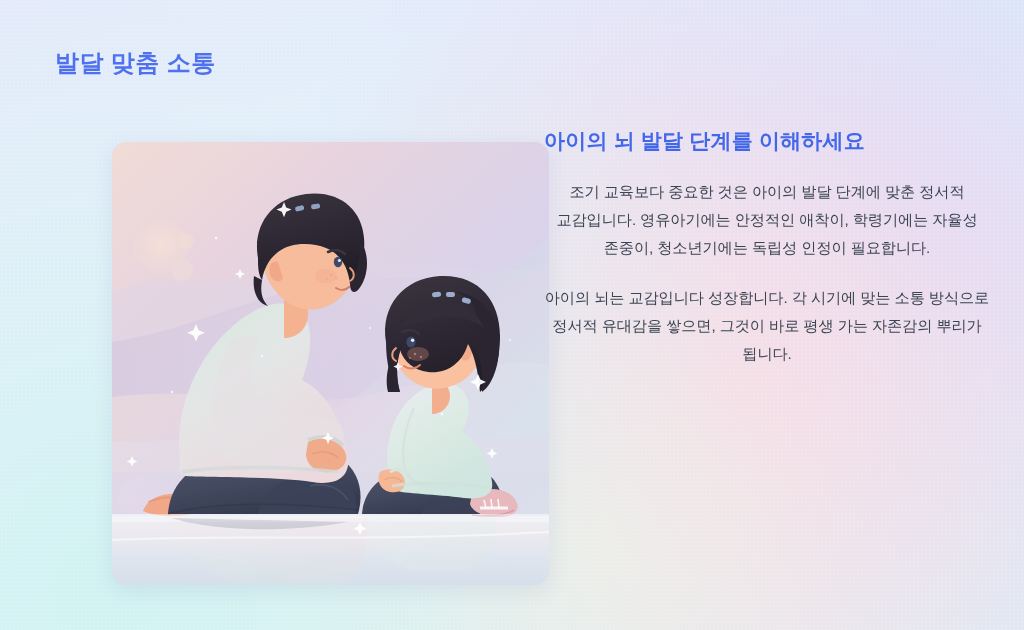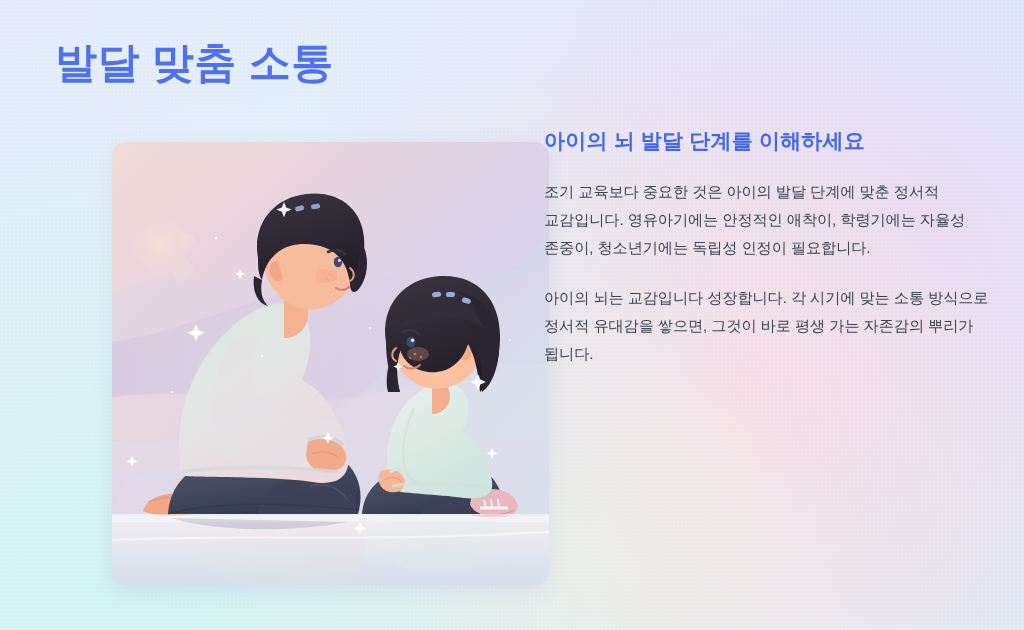--- a/index.html
+++ b/index.html
@@ -57,21 +57,21 @@
       radial-gradient(rgba(255,255,255,.55) 1px, rgba(255,255,255,0) 1.4px);
     background-size: 4px 4px;
   }
 
   
   .page-title {
     position: absolute;
     left: 55px;
     top: 41px;
     margin: 0;
-    font-size: 42px;
+    font-size: 24px;
     line-height: 44px;
     font-weight: 700;
     letter-spacing: .4px;
     color: #5071ef;
     white-space: nowrap;
   }
 
   
   .content {
     position: absolute;
@@ -114,20 +114,21 @@
     letter-spacing: .2px;
     color: #4267ea;
   }
   .body-text {
     margin: 0 0 22px 0;
     font-size: 15.2px;
     line-height: 28px;
     letter-spacing: -.1px;
     color: #3b4452;
     word-break: keep-all;
+    text-align: center;
   }
   .body-text:last-child {
     margin-bottom: 0;
   }
 </style>
 </head>
 <body>
 
 <div class="slide">
 

